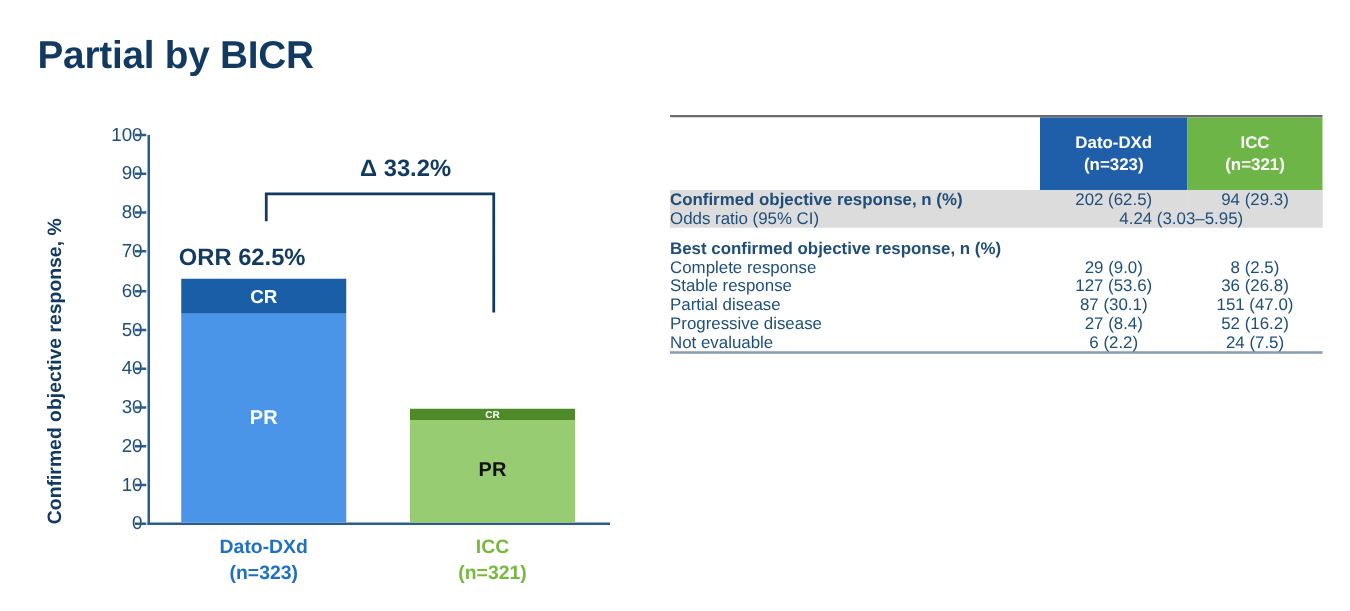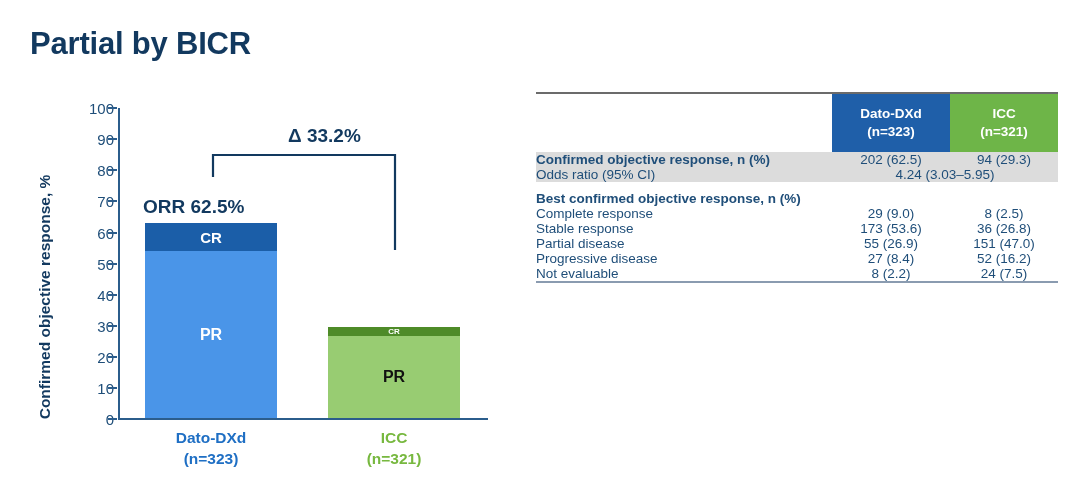--- a/index.html
+++ b/index.html
@@ -269,36 +269,36 @@
         <td class="row-val"></td>
       </tr>
 
       <tr class="plain-row">
         <td class="row-text">Complete response</td>
         <td class="row-val">29 (9.0)</td>
         <td class="row-val">8 (2.5)</td>
       </tr>
       <tr class="plain-row">
         <td class="row-text">Stable response</td>
-        <td class="row-val">173 (53.6)</td>
+        <td class="row-val">127 (53.6)</td>
         <td class="row-val">36 (26.8)</td>
       </tr>
       <tr class="plain-row">
         <td class="row-text">Partial disease</td>
-        <td class="row-val">55 (26.9)</td>
+        <td class="row-val">87 (30.1)</td>
         <td class="row-val">151 (47.0)</td>
       </tr>
       <tr class="plain-row">
         <td class="row-text">Progressive disease</td>
         <td class="row-val">27 (8.4)</td>
         <td class="row-val">52 (16.2)</td>
       </tr>
       <tr class="plain-row">
         <td class="row-text">Not evaluable</td>
-        <td class="row-val">8 (2.2)</td>
+        <td class="row-val">6 (2.2)</td>
         <td class="row-val">24 (7.5)</td>
       </tr>
 
       <tr>
         <td class="rule-bottom" colspan="3"></td>
       </tr>
     </tbody>
   </table>
 </div>
 

